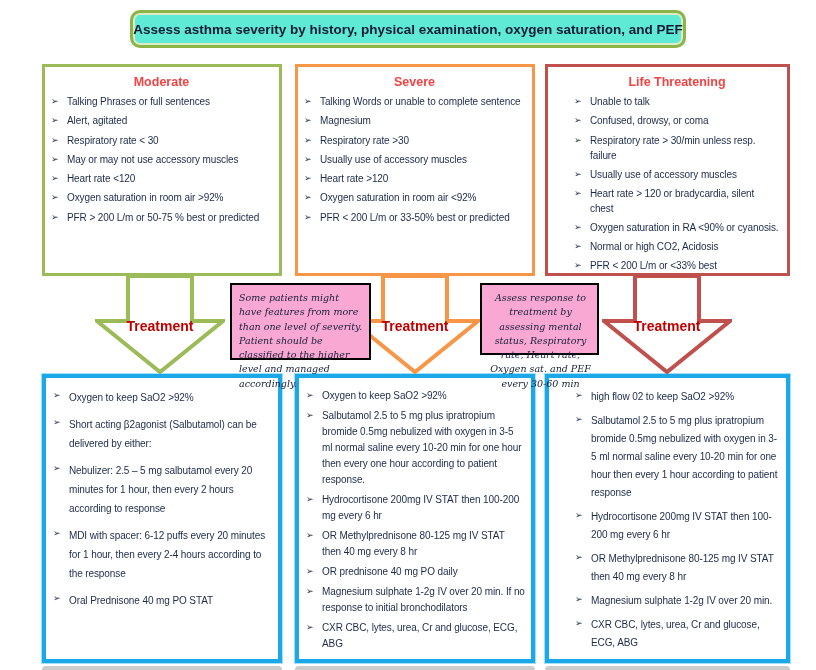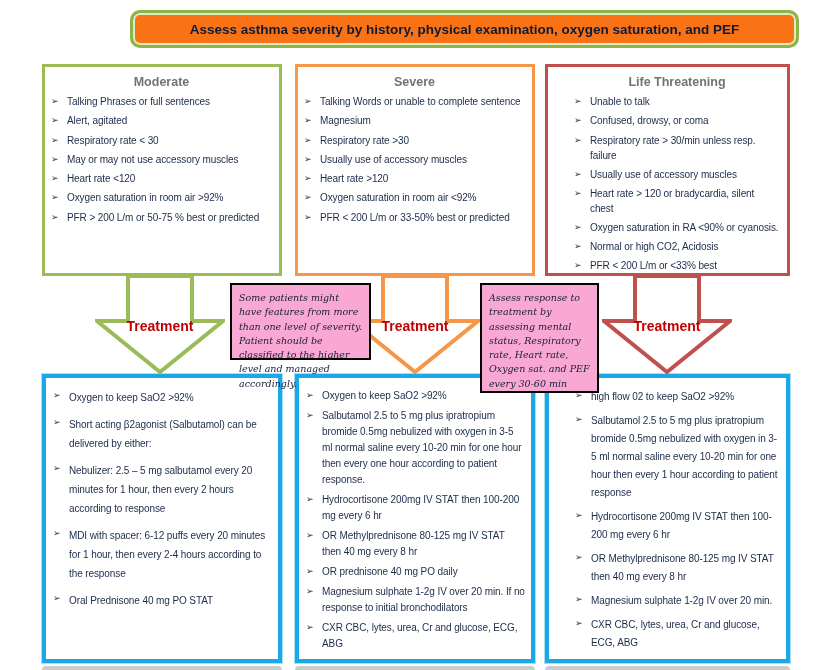--- a/index.html
+++ b/index.html
@@ -2,32 +2,32 @@
 <html><head>
 <meta charset="utf-8">
 <style>
   * { margin:0; padding:0; box-sizing:border-box; }
   body { background:#ffffff; font-family:"Liberation Sans", sans-serif; }
   .page {
     position:relative; width:816px; height:670px; background:#ffffff;
     overflow:hidden; margin:0 auto; color:#1c2b4a;
   }
   .title-box {
-    position:absolute; left:130px; top:10px; width:669px; height:38px;
+    position:absolute; left:130px; top:10px; width:556px; height:38px;
     border:3px solid #8CB446; border-radius:10px;
     box-shadow: inset 0 0 0 2px #ddecc5;
     display:flex; align-items:center; justify-content:center;
-    font-size:13.5px; font-weight:bold; color:#101a33; background:#f97316;
+    font-size:13.5px; font-weight:bold; color:#101a33; background:#5eead4;
   }
   .sev-box {
     position:absolute; top:64px; height:212px; background:#fff;
     border:3px solid; padding:6px 7px 4px 6px; z-index:1;
   }
   .sev-box h3 {
-    text-align:center; font-size:12.5px; font-weight:bold; color:#737373;
+    text-align:center; font-size:12.5px; font-weight:bold; color:#ef4444;
     margin:2px 0 5px 0;
   }
   .items { list-style:none; }
   .items li {
     display:flex; align-items:flex-start;
     font-size:10px; letter-spacing:-0.1px; font-weight:500;
     line-height:1.5; margin-bottom:4px; color:#1c2b4a;
   }
   .bullet { flex:0 0 16px; font-size:9px; line-height:1.7; color:#1c2b4a; }
   .arrow {
@@ -58,21 +58,21 @@
     border-radius:4px 4px 0 0; z-index:0;
   }
   
   .c0 { left:42px;  width:240px; }
   .c1 { left:295px; width:240px; }
   .c2 { left:545px; width:245px;padding-left:26px; }
   .a0 { left:95px; }
   .a1 { left:350px; }
   .a2 { left:602px; }
   .n0 { left:230px; top:283px; width:141px; height:77px; }
-  .n1 { left:480px; top:283px; width:119px; height:110px; }
+  .n1 { left:480px; top:283px; width:119px; height:72px;text-align:center; }
 </style>
 </head>
 <body>
 
 <div class="page">
 
   <div class="title-box">Assess asthma severity by history, physical examination, oxygen saturation, and PEF</div>
 
   <div class="sev-box c0" style="border-color: rgb(155, 187, 89);">
     <h3>Moderate</h3>

